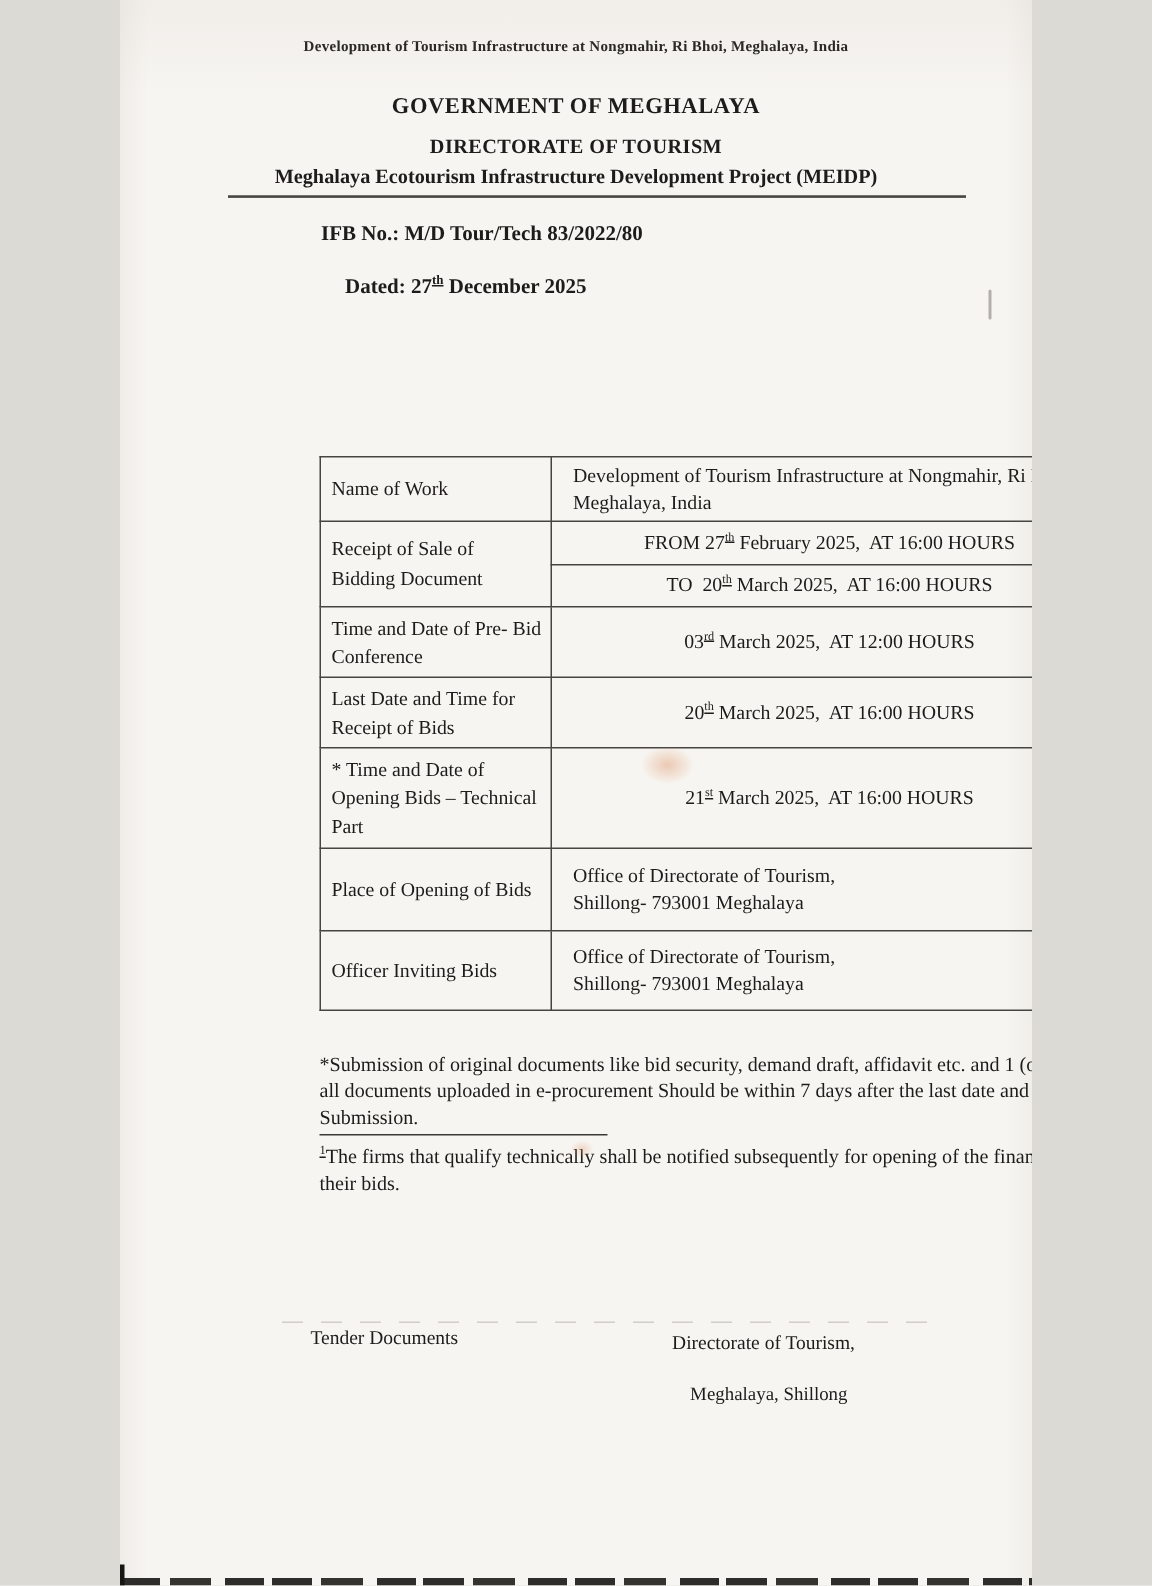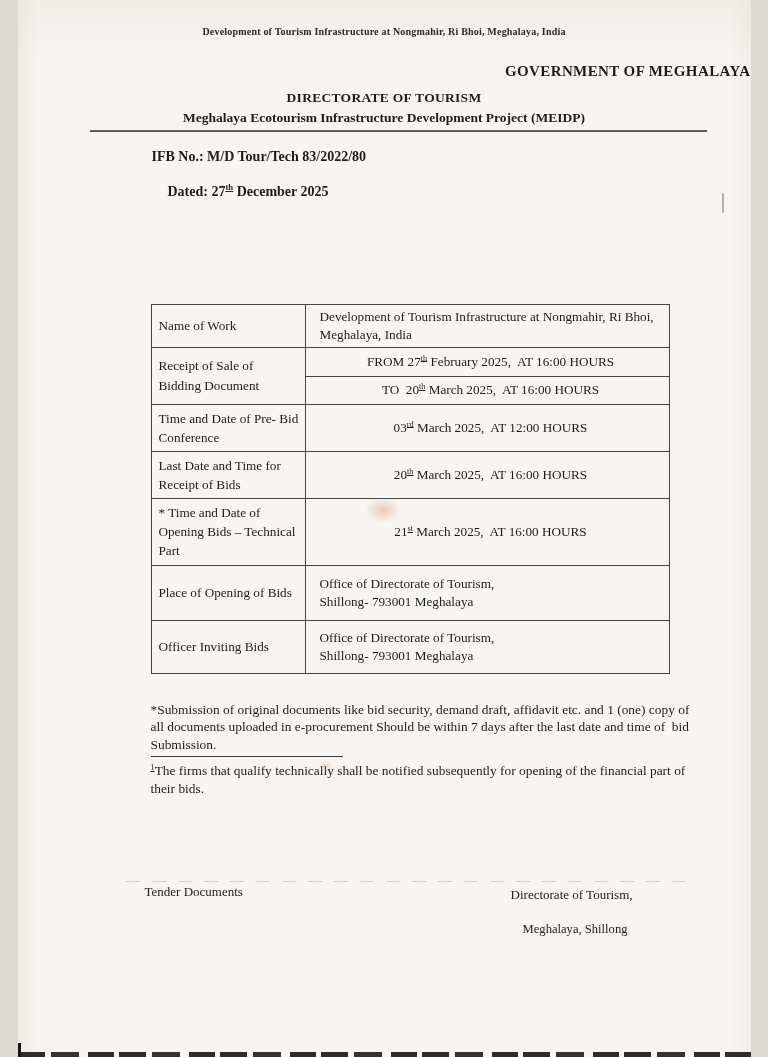--- a/index.html
+++ b/index.html
@@ -3,34 +3,34 @@
 <meta charset="utf-8">
 <style>
   * { margin:0; padding:0; box-sizing:border-box; }
   html,body { width:768px; }
   body {
     font-family:"Liberation Serif","DejaVu Serif",serif;
     background:#dcdad5;
   }
   .page {
     position:relative;
-    width:733px; height:1057px;
+    width:608px; height:1057px;
     margin:0 auto;
     background:#f7f5f1;
     background-image:
       linear-gradient(180deg, rgba(120,110,95,0.05) 0%, rgba(0,0,0,0) 6%),
       linear-gradient(90deg, rgba(120,110,95,0.06) 0%, rgba(0,0,0,0) 3%, rgba(0,0,0,0) 97%, rgba(120,110,95,0.05) 100%);
     color:#1d1c1a;
     overflow:hidden;
   }
   .abs { position:absolute; }
   .center { left:0; right:0; text-align:center; }
 
   .running-header { top:26px; font-size:10px; font-weight:bold; color:#2a2925; letter-spacing:0.2px; }
-  .org1 { top:63px;  font-size:15px;   font-weight:bold; letter-spacing:0.4px;text-align:right; }
+  .org1 { top:63px;  font-size:15px;   font-weight:bold; letter-spacing:0.4px; }
   .org2 { top:90px;  font-size:13.5px; font-weight:bold; letter-spacing:0.3px; }
   .org3 { top:110px; font-size:13.5px; font-weight:bold; }
 
   .rule { top:130px; left:72px; right:44px; height:2px;
           background:linear-gradient(180deg,#8a8881 0%, #43413c 55%, #6b6962 100%); }
 
   .ifb   { top:149px; left:134px; font-size:14px; font-weight:bold; }
   .dated { top:184px; left:150px; font-size:14px; font-weight:bold; }
 
   .title    { top:221px; font-size:14.5px; font-weight:bold; text-decoration:underline; text-underline-offset:3px; letter-spacing:0.3px; }

